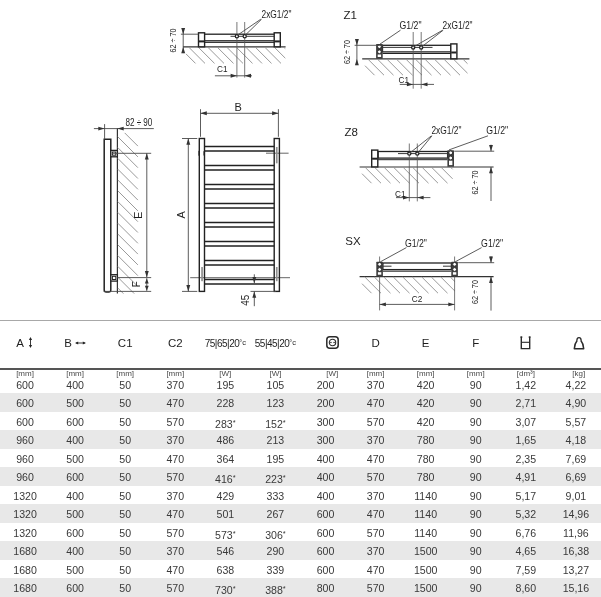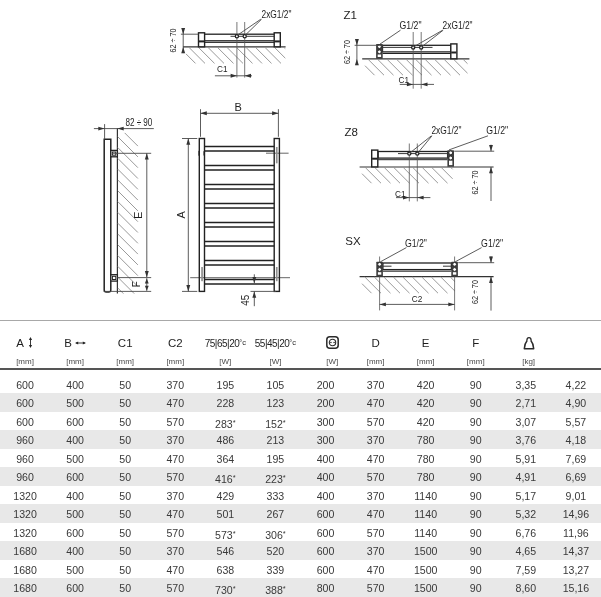--- a/index.html
+++ b/index.html
@@ -1,21 +1,21 @@
 <!DOCTYPE html>
 <html><head><meta charset="utf-8"><style>
 html,body{margin:0;padding:0;background:#fff;width:601px;height:597px;overflow:hidden}
 body{font-family:"Liberation Sans",sans-serif;position:relative}
 #draw{position:absolute;left:0;top:0}
 #sep{position:absolute;left:0;top:319.6px;width:601px;height:1px;background:#a8a8a8}
 #tbl{position:absolute;left:0;top:320.6px;width:601px}
 #hdr{display:flex;height:47.8px}
 .hc{width:50.0833px;text-align:center}
 .hm{margin-top:15px;height:14.6px;line-height:12px;color:#1e1e1e}
-.hu{font-size:8px;color:#4a4a4a;height:10px;line-height:10px;margin-top:7px}
+.hu{font-size:8px;color:#4a4a4a;height:10px;line-height:10px;margin-top:19px}
 .ast{font-size:7.5px;vertical-align:2.5px;letter-spacing:0}
 #dark{height:1.9px;background:#555}
 #gap{height:4.7px}
 .r{display:flex;height:18.5px}
 .r.even{background:#e8e8e8}
 .c{width:50.0833px;text-align:center;font-size:10.6px;line-height:21.5px;color:#3a3a3a}
 text{font-family:"Liberation Sans",sans-serif}
 </style></head><body>
 <svg id="draw" width="601" height="330" viewBox="0 0 601 330">
 <line x1="183" y1="46.9" x2="285.6" y2="46.9" stroke="#333" stroke-width="1.2"></line>
@@ -238,20 +238,31 @@
         <div class="hu">[mm]</div>
       </div>
       <div class="hc">
         <div class="hm"><span style="font-size:11.5px">E</span></div>
         <div class="hu">[mm]</div>
       </div>
       <div class="hc">
         <div class="hm"><span style="font-size:11.5px">F</span></div>
         <div class="hu">[mm]</div>
       </div>
+      <div class="hc">
+        <div class="hm">
+          <svg width="11" height="14" viewBox="0 0 11 14" style="display:block;margin:0 auto">
+            <path d="M1.3 0.5 V12.6 H9.7 V0.5" fill="none" stroke="#2b2b2b" stroke-width="1.4"></path>
+            <line x1="1.3" y1="6.3" x2="9.7" y2="6.3" stroke="#2b2b2b" stroke-width="1.1"></line>
+            <line x1="0.4" y1="1.1" x2="2.4" y2="1.1" stroke="#2b2b2b" stroke-width="1.1"></line>
+            <line x1="8.6" y1="1.1" x2="10.6" y2="1.1" stroke="#2b2b2b" stroke-width="1.1"></line>
+          </svg>
+        </div>
+        <div class="hu">[dm³]</div>
+      </div>
       <div class="hc" style="position:relative;left:2.8px">
         <div class="hm">
           <svg width="12" height="14" viewBox="0 0 12 14" style="display:block;margin:0 auto">
             <path d="M4.25 4.6 A2.0 2.0 0 1 1 7.75 4.6" fill="none" stroke="#2b2b2b" stroke-width="1.4"></path>
             <path d="M4.15 4.4 C2.3 6.6 1.4 9.5 1.3 12.8 L10.7 12.8 C10.6 9.5 9.7 6.6 7.85 4.4" fill="none" stroke="#2b2b2b" stroke-width="1.5" stroke-linejoin="round"></path>
           </svg>
         </div>
         <div class="hu">[kg]</div>
       </div>
     </div>
@@ -261,21 +272,21 @@
       <div class="c">600</div>
       <div class="c">400</div>
       <div class="c">50</div>
       <div class="c">370</div>
       <div class="c">195</div>
       <div class="c">105</div>
       <div class="c">200</div>
       <div class="c">370</div>
       <div class="c">420</div>
       <div class="c">90</div>
-      <div class="c">3,35</div>
+      <div class="c">1,42</div>
       <div class="c">4,22</div>
     </div>
     <div class="r even">
       <div class="c">600</div>
       <div class="c">500</div>
       <div class="c">50</div>
       <div class="c">470</div>
       <div class="c">228</div>
       <div class="c">123</div>
       <div class="c">200</div>
@@ -303,35 +314,35 @@
       <div class="c">960</div>
       <div class="c">400</div>
       <div class="c">50</div>
       <div class="c">370</div>
       <div class="c">486</div>
       <div class="c">213</div>
       <div class="c">300</div>
       <div class="c">370</div>
       <div class="c">780</div>
       <div class="c">90</div>
-      <div class="c">3,76</div>
+      <div class="c">1,65</div>
       <div class="c">4,18</div>
     </div>
     <div class="r odd">
       <div class="c">960</div>
       <div class="c">500</div>
       <div class="c">50</div>
       <div class="c">470</div>
       <div class="c">364</div>
       <div class="c">195</div>
       <div class="c">400</div>
       <div class="c">470</div>
       <div class="c">780</div>
       <div class="c">90</div>
-      <div class="c">5,91</div>
+      <div class="c">2,35</div>
       <div class="c">7,69</div>
     </div>
     <div class="r even">
       <div class="c">960</div>
       <div class="c">600</div>
       <div class="c">50</div>
       <div class="c">570</div>
       <div class="c">416<span class="ast">*</span></div>
       <div class="c">223<span class="ast">*</span></div>
       <div class="c">400</div>
@@ -382,27 +393,27 @@
       <div class="c">90</div>
       <div class="c">6,76</div>
       <div class="c">11,96</div>
     </div>
     <div class="r even">
       <div class="c">1680</div>
       <div class="c">400</div>
       <div class="c">50</div>
       <div class="c">370</div>
       <div class="c">546</div>
-      <div class="c">520</div>
+      <div class="c">290</div>
       <div class="c">600</div>
       <div class="c">370</div>
       <div class="c">1500</div>
       <div class="c">90</div>
       <div class="c">4,65</div>
-      <div class="c">14,37</div>
+      <div class="c">16,38</div>
     </div>
     <div class="r odd">
       <div class="c">1680</div>
       <div class="c">500</div>
       <div class="c">50</div>
       <div class="c">470</div>
       <div class="c">638</div>
       <div class="c">339</div>
       <div class="c">600</div>
       <div class="c">470</div>

